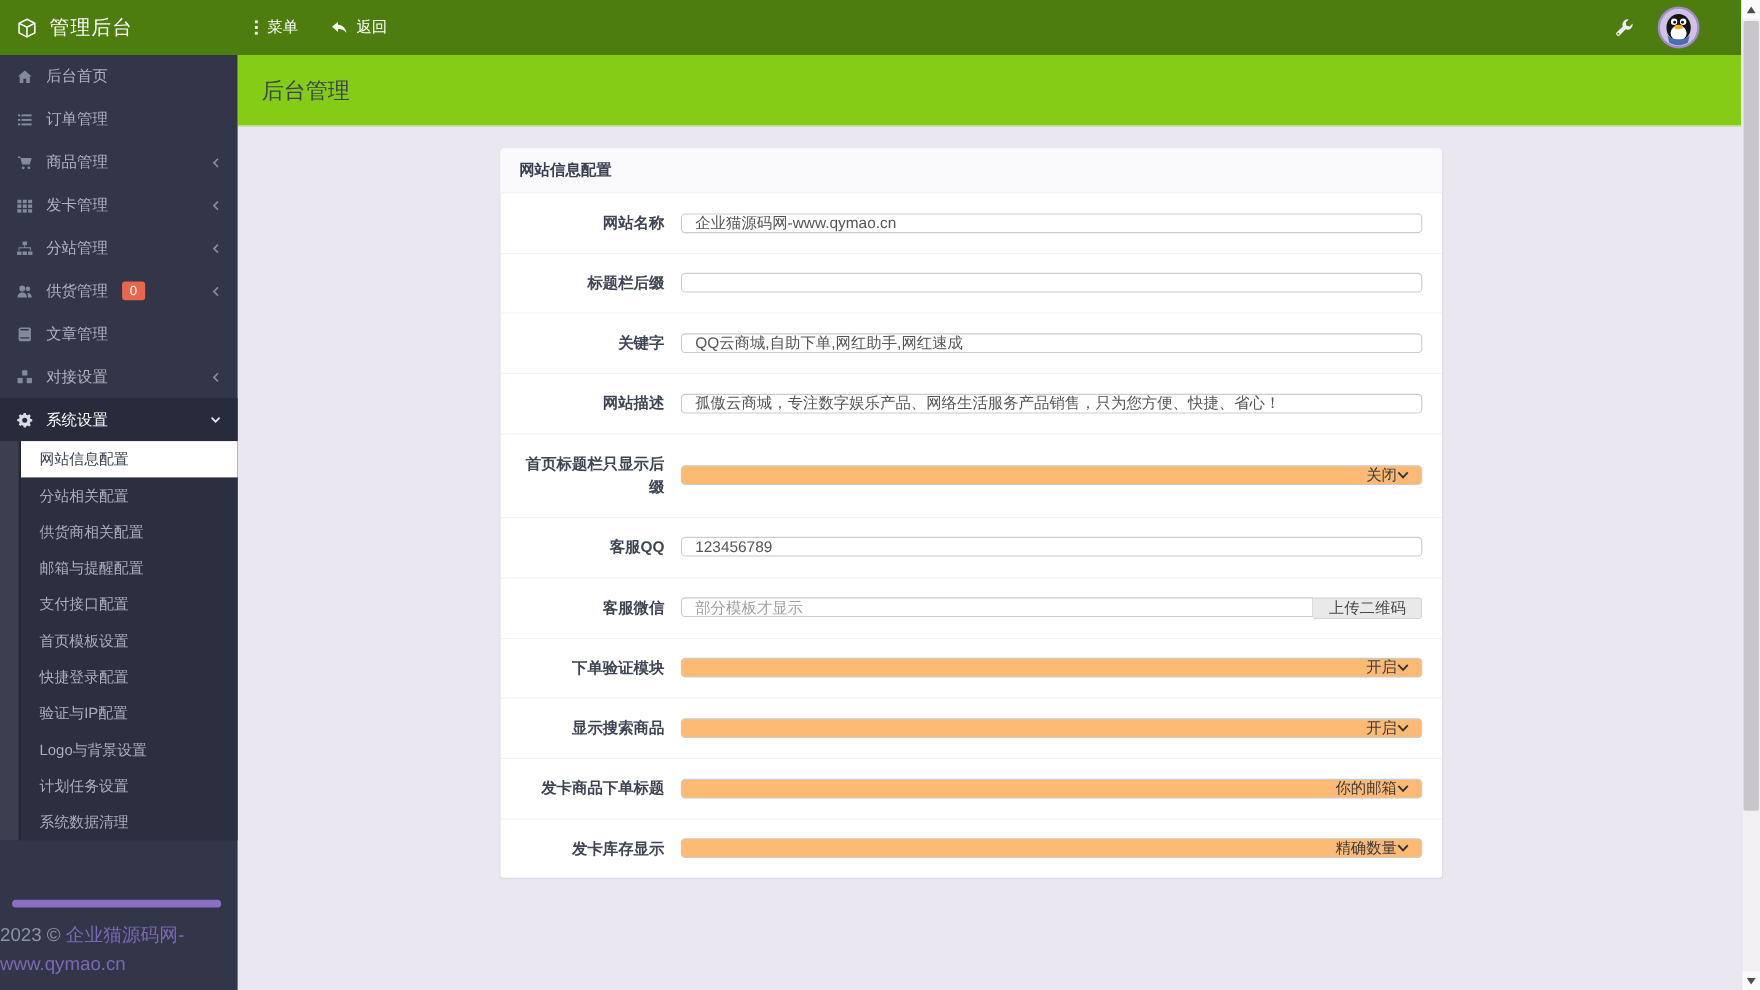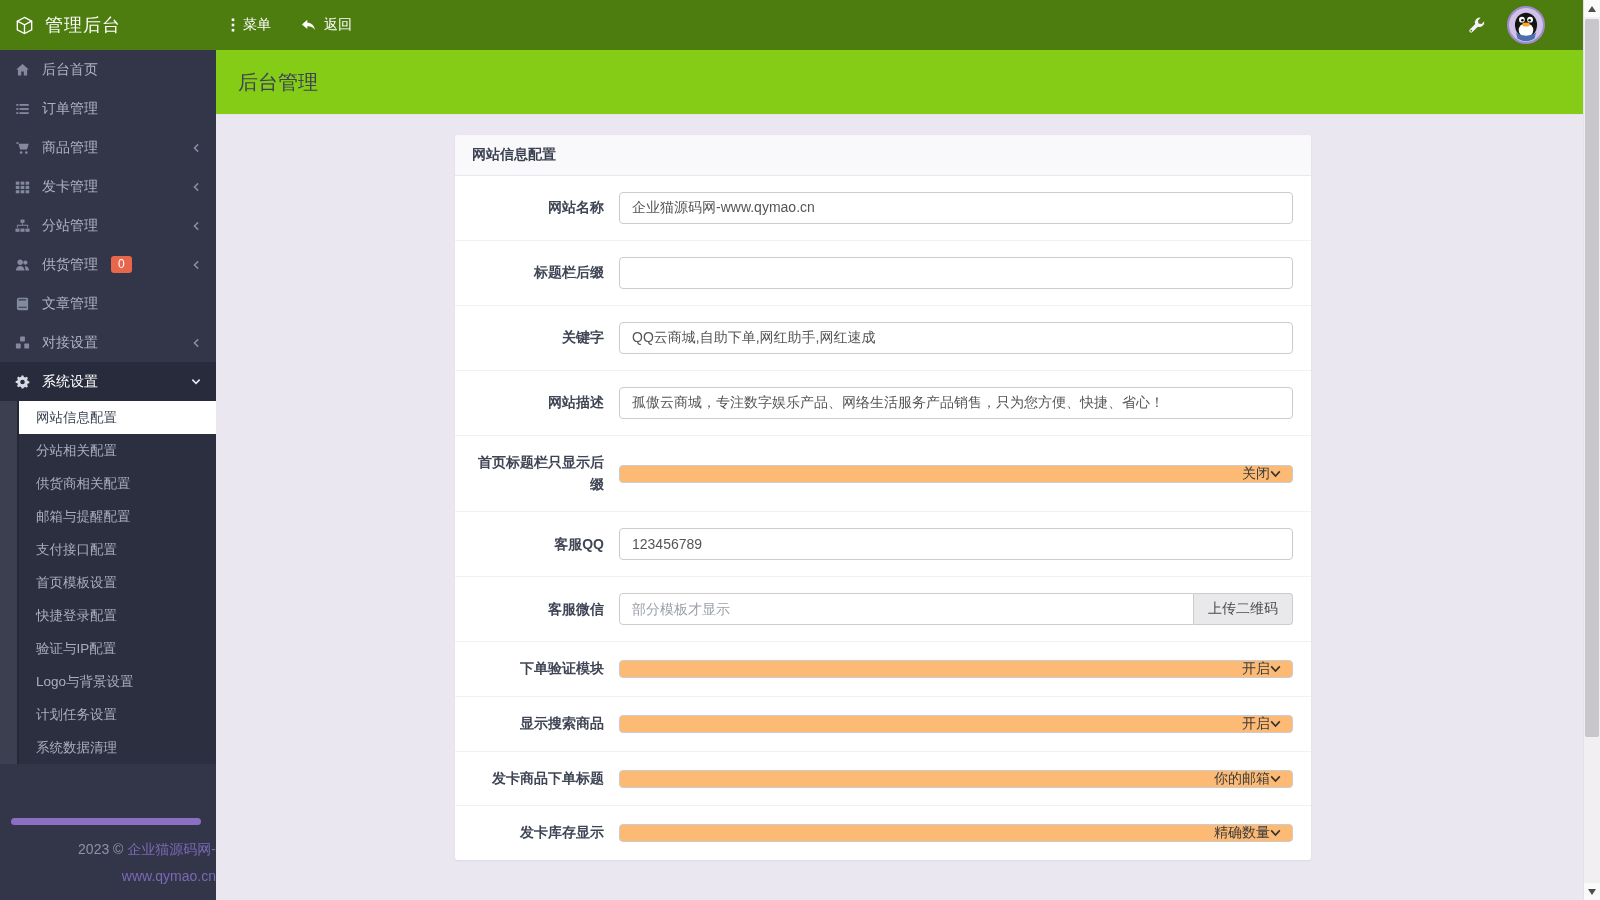--- a/index.html
+++ b/index.html
@@ -29,40 +29,40 @@
   .s-badge{background:#e7664c;color:#fff;font-size:12px;line-height:17px;padding:0 7px;
     border-radius:3px;margin-left:2px;}
   .submenu{position:relative;background:#2b2f3f;padding-left:19px;}
   .submenu::before{content:"";position:absolute;left:0;top:0;bottom:0;width:17px;
     background:#3b3f50;border-right:2px solid #242734;}
   .sub-item{height:33px;display:flex;align-items:center;padding-left:17px;font-size:13.5px;
     color:#a9aebd;cursor:pointer;}
   .sub-item.active{background:#ffffff;color:#3a4151;}
   .hscroll-thumb{position:absolute;top:768px;left:11px;width:190px;height:7px;
     border-radius:4px;background:#8a6fc4;cursor:pointer;}
-  .side-footer{position:absolute;top:786px;left:0;width:216px;text-align:right;
-    font-size:14px;line-height:27px;color:#8d93a6;}
+  .side-footer{position:absolute;top:786px;left:0;width:216px;text-align:left;
+    font-size:17px;line-height:27px;color:#8d93a6;}
   .side-footer a{color:#7b68b6;text-decoration:none;cursor:pointer;}
 
   
   .main-header{position:absolute;left:216px;top:50px;width:1367px;height:65px;
     background:#84cc16;border-bottom:1px solid #e5e2ea;z-index:1;}
   .page-title{margin:0;padding:19px 0 0 22px;font-size:20px;font-weight:500;color:#3c4353;}
 
   .card{position:absolute;left:455px;top:135px;width:856px;background:#fff;border-radius:3px;
     box-shadow:0 1px 2px rgba(60,50,90,.08);z-index:1;}
   .card-header{height:41px;background:#f9f9fb;border-bottom:1px solid #e8e7ec;
     border-radius:3px 3px 0 0;display:flex;align-items:center;padding:0 17px;
     font-size:14px;font-weight:700;color:#3a4151;}
   .form-row{display:flex;align-items:center;padding:16px 18px;border-bottom:1px solid #f2f1f5;}
   .form-row:last-child{border-bottom:none;}
   .form-label{width:131px;flex:none;text-align:right;font-size:14px;font-weight:700;
     color:#3f4554;margin-right:15px;line-height:1.55;}
   .control{flex:1;min-width:0;}
-  .form-input{width:100%;height:32px;border:1px solid #ccc;border-radius:4px;padding:0 12px;
+  .form-input{width:100%;height:18px;border:1px solid #ccc;border-radius:4px;padding:0 12px;
     font-size:14px;color:#555;font-family:inherit;outline:none;background:#fff;}
   .form-input::placeholder{color:#9aa0a8;}
   .sel{height:18px;border:1px solid #ccc;border-radius:4px;background:#fdba74;display:flex;
     align-items:center;justify-content:flex-end;padding:0 11px 0 12px;font-size:14px;
     color:#3c3c3c;cursor:pointer;}
   .sel .sel-chev{display:flex;color:#333;}
   .input-group{display:flex;width:100%;}
   .input-group .form-input{border-radius:4px 0 0 4px;flex:1;}
   .ig-btn{flex:none;border:1px solid #ccc;border-left:none;border-radius:0 4px 4px 0;
     background:#e9e9ec;color:#4a4a4a;font-size:14px;padding:0 14px;display:flex;

